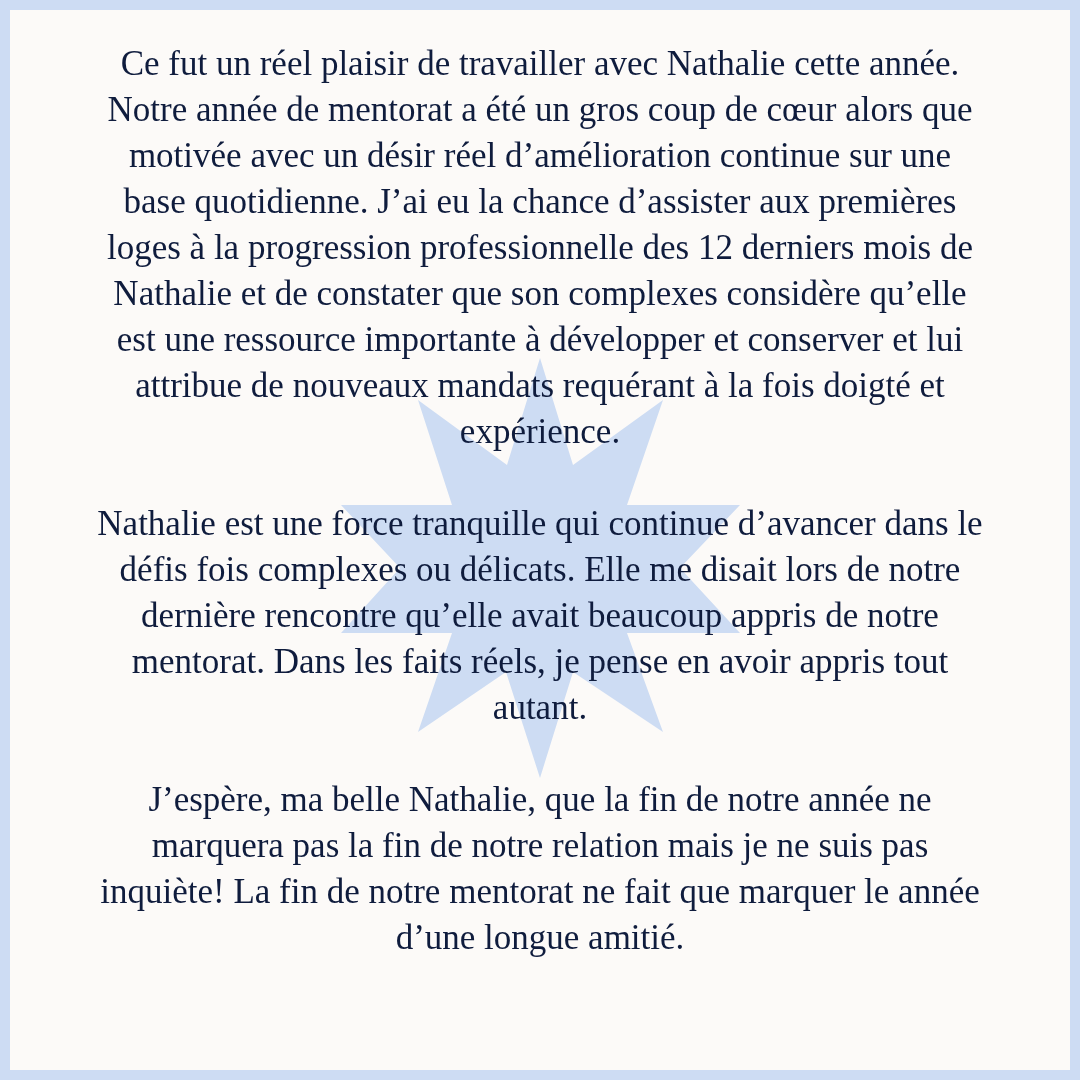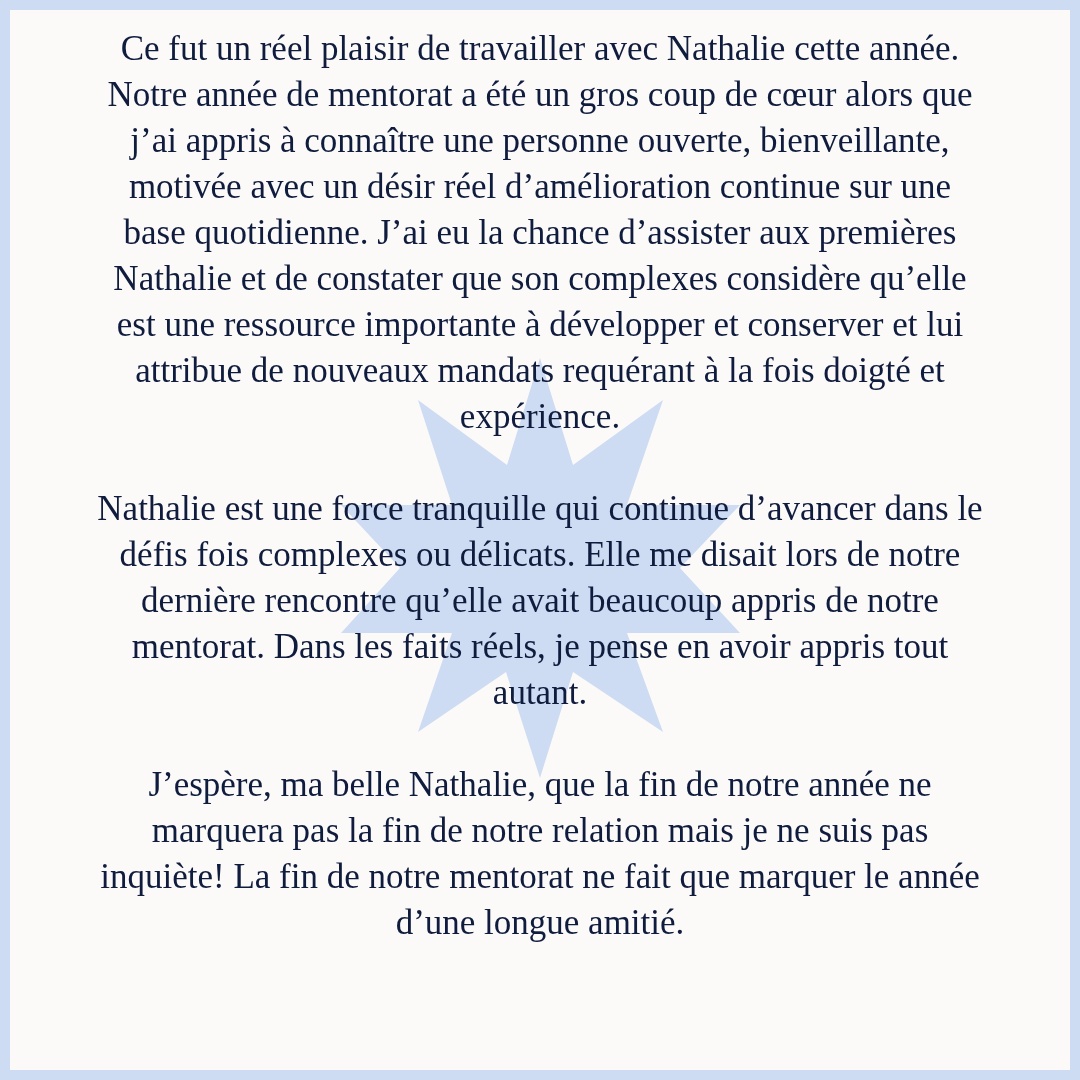--- a/index.html
+++ b/index.html
@@ -12,21 +12,21 @@
   .card {
     position: absolute; left: 10px; top: 10px;
     width: 1060px; height: 1060px;
     background: #fcfaf8;
   }
   .star {
     position: absolute; left: 0; top: 0;
     width: 1080px; height: 1080px;
   }
   .text {
-    position: absolute; left: 10px; top: 26px; width: 1060px;
+    position: absolute; left: 10px; top: 41px; width: 1060px;
     color: #0f1c3d;
     font-size: 35px;
     line-height: 46px;
     text-align: center;
   }
   .line { display: block; white-space: nowrap; height: 46px; }
   .gap { display: block; height: 46px; }
 </style>
 </head>
 <body>
@@ -36,23 +36,23 @@
 <svg class="star" viewBox="0 0 1080 1080">
   <polygon fill="#cddcf3" points="
     540,358 573,465 663,400 627,505 740,505 680,568 740,633 627,633 663,732 573,672
     540,778 506,672 418,732 452,633 341,633 400,568 341,505 452,505 418,400 507,465"></polygon>
 </svg>
 
 <div class="text">
   <div>
     <span class="line">Ce fut un réel plaisir de travailler avec Nathalie cette année.</span>
     <span class="line">Notre année de mentorat a été un gros coup de cœur alors que</span>
-    <span class="line">j’ai appris à connaître une personne ouverte, bienveillante,</span>
     <span class="line">motivée avec un désir réel d’amélioration continue sur une</span>
     <span class="line">base quotidienne. J’ai eu la chance d’assister aux premières</span>
+    <span class="line">loges à la progression professionnelle des 12 derniers mois de</span>
     <span class="line">Nathalie et de constater que son complexes considère qu’elle</span>
     <span class="line">est une ressource importante à développer et conserver et lui</span>
     <span class="line">attribue de nouveaux mandats requérant à la fois doigté et</span>
     <span class="line">expérience.</span>
   </div>
   <span class="gap"></span>
   <div>
     <span class="line">Nathalie est une force tranquille qui continue d’avancer dans le</span>
     <span class="line">défis fois complexes ou délicats. Elle me disait lors de notre</span>
     <span class="line">dernière rencontre qu’elle avait beaucoup appris de notre</span>

